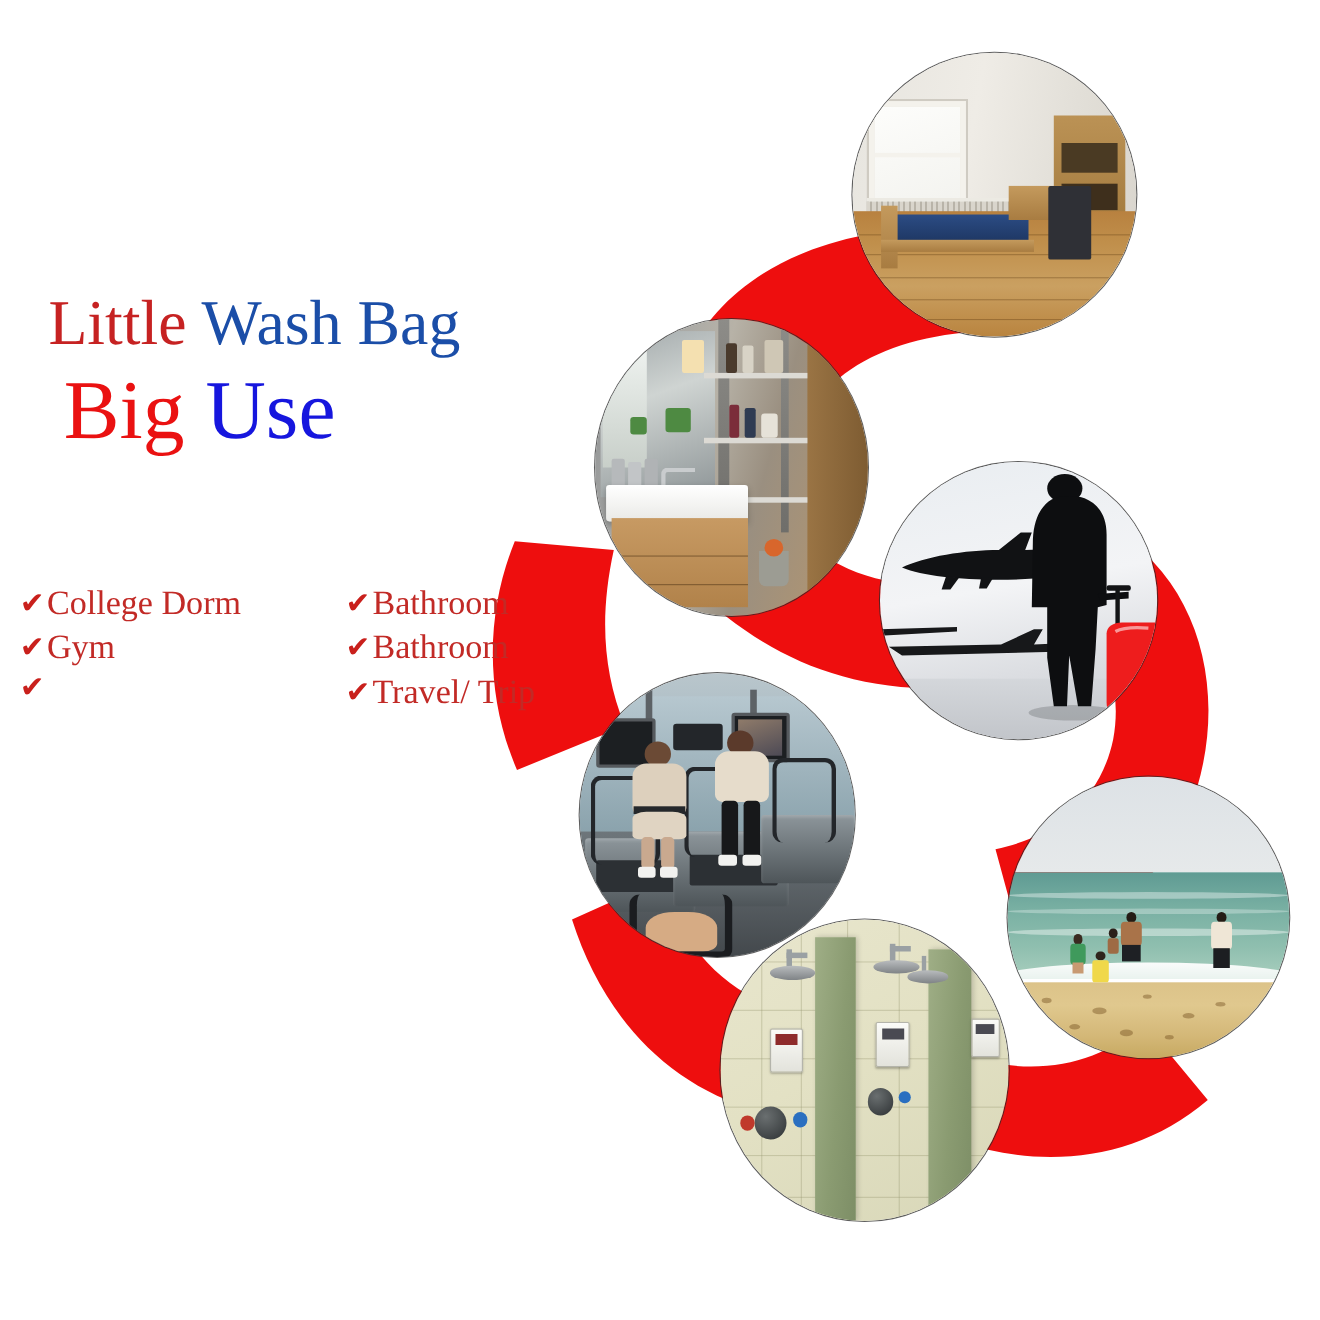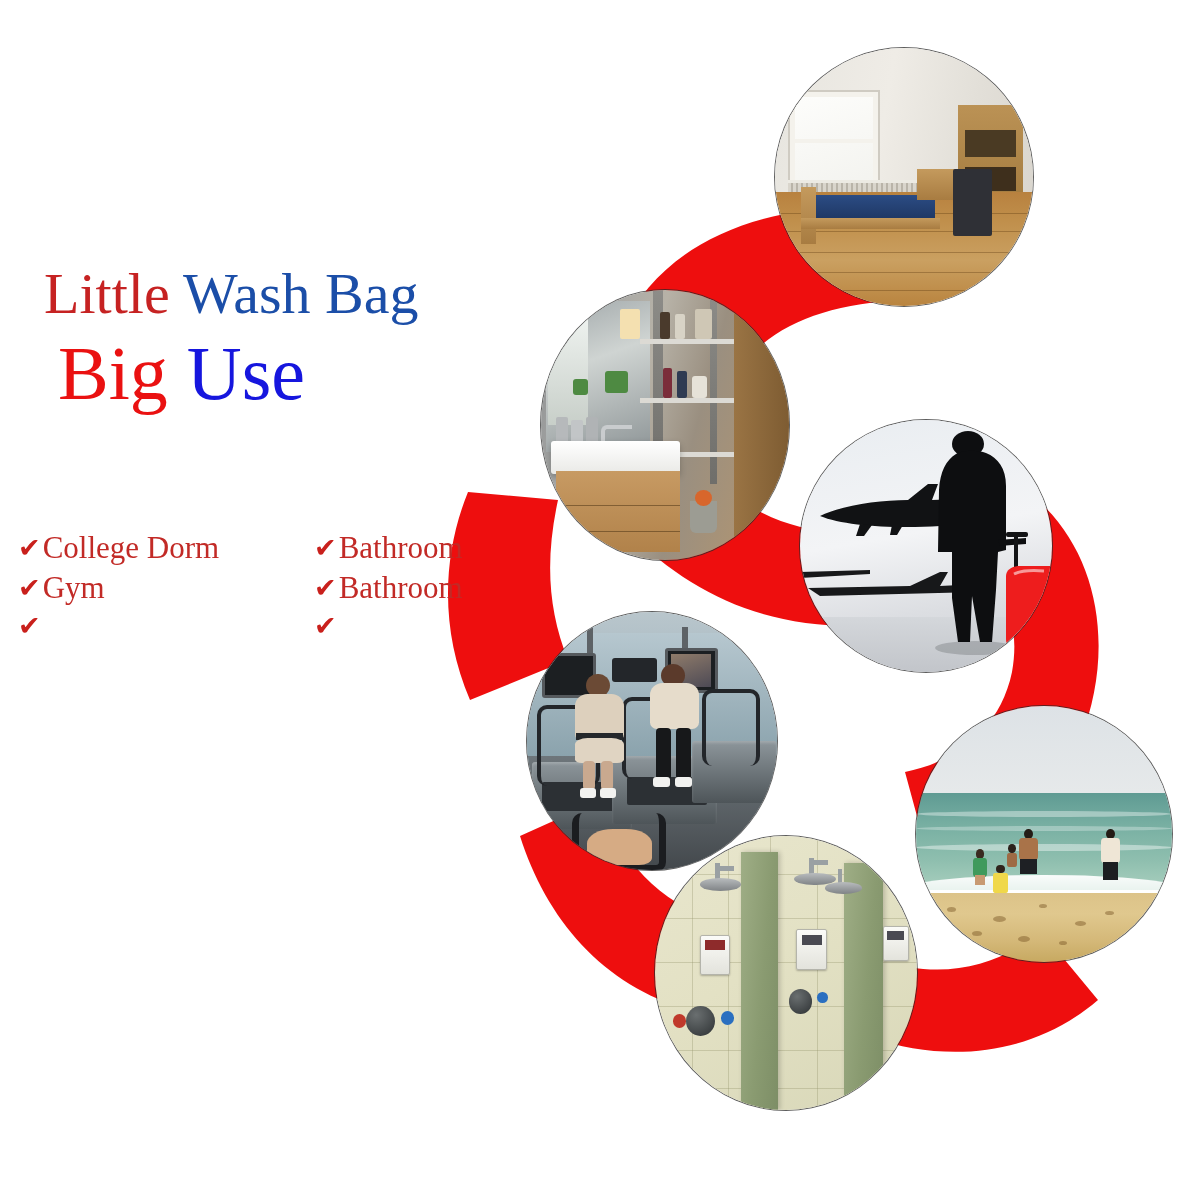--- a/index.html
+++ b/index.html
@@ -442,17 +442,18 @@
       <div class="frow">
         <span class="ck">✔</span>
         <span>Bathroom</span>
       </div>
       <div class="frow">
         <span class="ck">✔</span>
         <span>Bathroom</span>
       </div>
       <div class="frow">
         <span class="ck">✔</span>
+        <span>Travel/ Trip</span>
       </div>
     </div>
   </div>
 
 </div>
 
 </body></html>

